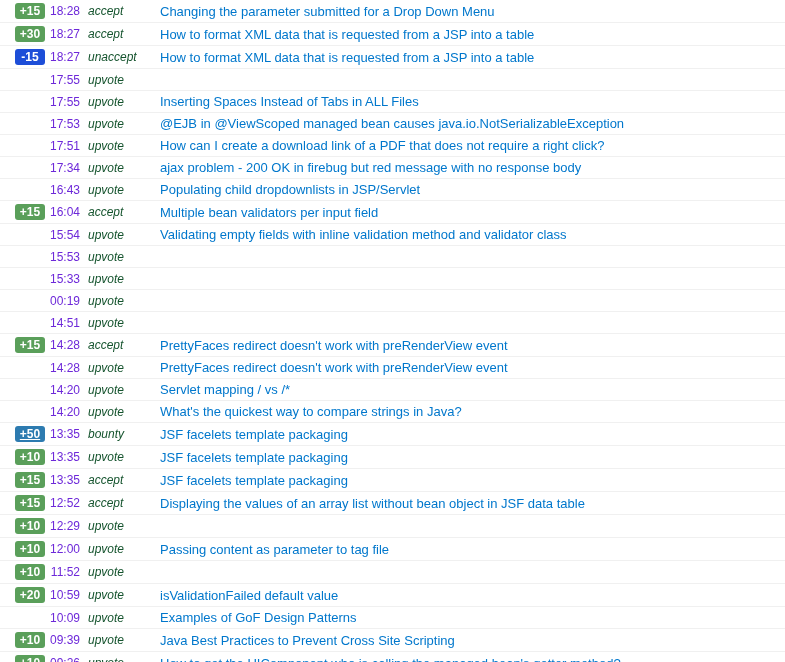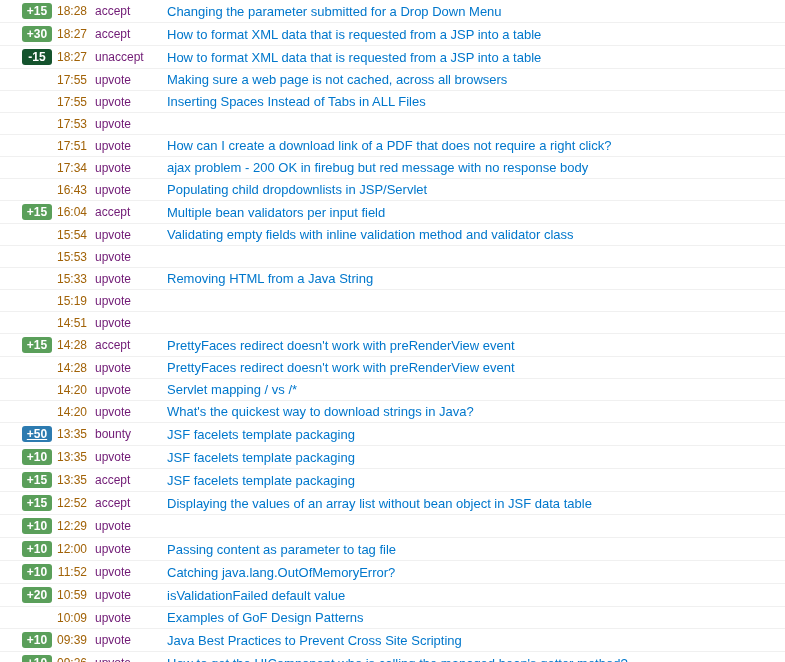--- a/index.html
+++ b/index.html
@@ -10,56 +10,57 @@
       color: #333;
     }
     .table-container {
       width: 785px;
       overflow: hidden;
     }
     .row {
       display: flex;
       align-items: center;
       border-bottom: 1px solid #f0f0f0;
-      padding: 3px 19px;
+      padding: 3px 12px;
       min-height: 22px;
     }
     .col-badge {
       width: 36px;
       min-width: 36px;
       display: flex;
       align-items: center;
       justify-content: center;
     }
     .badge {
       display: inline-block;
       padding: 1px 5px;
       border-radius: 3px;
       font-size: 12px;
       font-weight: bold;
       color: #fff;
       min-width: 30px;
       text-align: center;
     }
     .badge-green { background: #5a9f5a; }
-    .badge-red { background: #14532d; }
+    .badge-red { background: #1d4ed8; }
     .badge-blue { background: #2d7bb0; text-decoration: underline; }
     .col-time {
       width: 40px;
       min-width: 40px;
-      color: #a16207;
+      color: #6d28d9;
       font-size: 12px;
       text-align: right;
       padding-right: 8px;
     }
     .col-action {
       width: 72px;
       min-width: 72px;
-      color: #701a75;
+      color: #14532d;
       font-size: 12px;
+      font-style: italic;
     }
     .col-title {
       flex: 1;
       color: #0077cc;
       font-size: 13px;
       white-space: nowrap;
       overflow: hidden;
       text-overflow: ellipsis;
       cursor: pointer;
     }
@@ -89,32 +90,32 @@
         <span class="badge badge-red">-15</span>
       </div>
       <div class="col-time">18:27</div>
       <div class="col-action">unaccept</div>
       <div class="col-title">How to format XML data that is requested from a JSP into a table</div>
     </div>
     <div class="row">
       <div class="col-badge"></div>
       <div class="col-time">17:55</div>
       <div class="col-action">upvote</div>
-      <div class="col-title">Making sure a web page is not cached, across all browsers</div>
     </div>
     <div class="row">
       <div class="col-badge"></div>
       <div class="col-time">17:55</div>
       <div class="col-action">upvote</div>
       <div class="col-title">Inserting Spaces Instead of Tabs in ALL Files</div>
     </div>
     <div class="row">
       <div class="col-badge"></div>
       <div class="col-time">17:53</div>
       <div class="col-action">upvote</div>
+      <div class="col-title">@EJB in @ViewScoped managed bean causes java.io.NotSerializableException</div>
     </div>
     <div class="row">
       <div class="col-badge"></div>
       <div class="col-time">17:51</div>
       <div class="col-action">upvote</div>
       <div class="col-title">How can I create a download link of a PDF that does not require a right click?</div>
     </div>
     <div class="row">
       <div class="col-badge"></div>
       <div class="col-time">17:34</div>
@@ -143,25 +144,24 @@
     </div>
     <div class="row">
       <div class="col-badge"></div>
       <div class="col-time">15:53</div>
       <div class="col-action">upvote</div>
     </div>
     <div class="row">
       <div class="col-badge"></div>
       <div class="col-time">15:33</div>
       <div class="col-action">upvote</div>
-      <div class="col-title">Removing HTML from a Java String</div>
-    </div>
-    <div class="row">
-      <div class="col-badge"></div>
-      <div class="col-time">15:19</div>
+    </div>
+    <div class="row">
+      <div class="col-badge"></div>
+      <div class="col-time">00:19</div>
       <div class="col-action">upvote</div>
     </div>
     <div class="row">
       <div class="col-badge"></div>
       <div class="col-time">14:51</div>
       <div class="col-action">upvote</div>
     </div>
     <div class="row">
       <div class="col-badge">
         <span class="badge badge-green">+15</span>
@@ -179,21 +179,21 @@
     <div class="row">
       <div class="col-badge"></div>
       <div class="col-time">14:20</div>
       <div class="col-action">upvote</div>
       <div class="col-title">Servlet mapping / vs /*</div>
     </div>
     <div class="row">
       <div class="col-badge"></div>
       <div class="col-time">14:20</div>
       <div class="col-action">upvote</div>
-      <div class="col-title">What's the quickest way to download strings in Java?</div>
+      <div class="col-title">What's the quickest way to compare strings in Java?</div>
     </div>
     <div class="row">
       <div class="col-badge">
         <span class="badge badge-blue">+50</span>
       </div>
       <div class="col-time">13:35</div>
       <div class="col-action">bounty</div>
       <div class="col-title">JSF facelets template packaging</div>
     </div>
     <div class="row">
@@ -234,21 +234,20 @@
       <div class="col-time">12:00</div>
       <div class="col-action">upvote</div>
       <div class="col-title">Passing content as parameter to tag file</div>
     </div>
     <div class="row">
       <div class="col-badge">
         <span class="badge badge-green">+10</span>
       </div>
       <div class="col-time">11:52</div>
       <div class="col-action">upvote</div>
-      <div class="col-title">Catching java.lang.OutOfMemoryError?</div>
     </div>
     <div class="row">
       <div class="col-badge">
         <span class="badge badge-green">+20</span>
       </div>
       <div class="col-time">10:59</div>
       <div class="col-action">upvote</div>
       <div class="col-title">isValidationFailed default value</div>
     </div>
     <div class="row">

